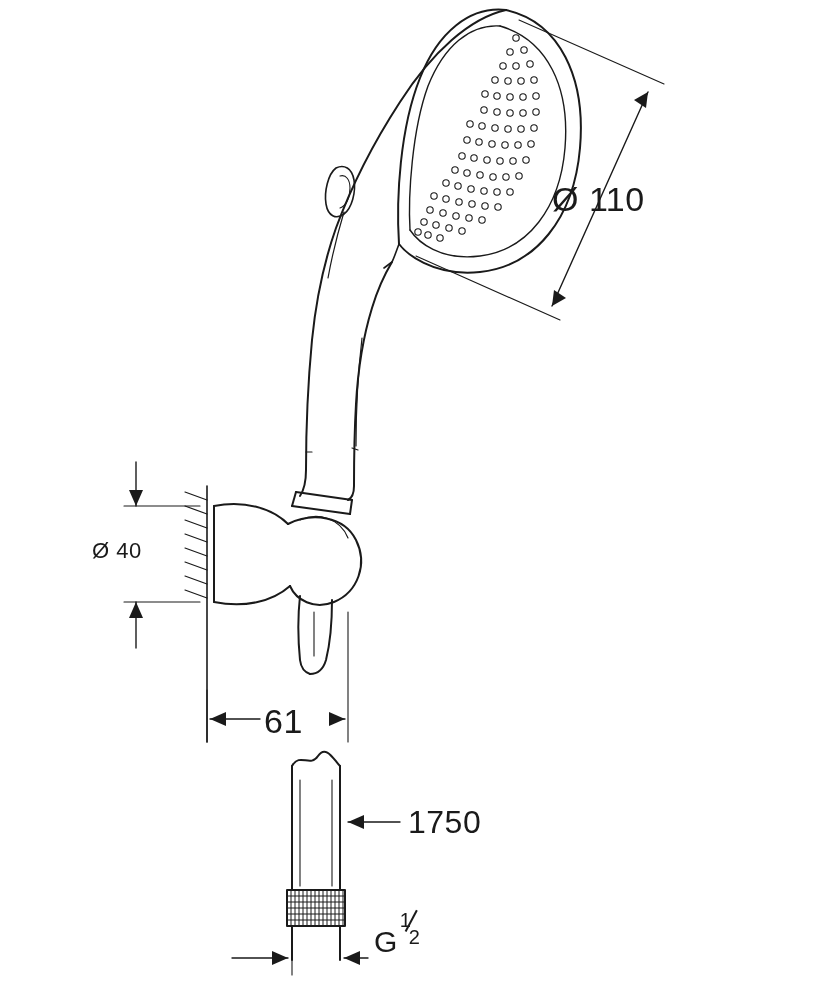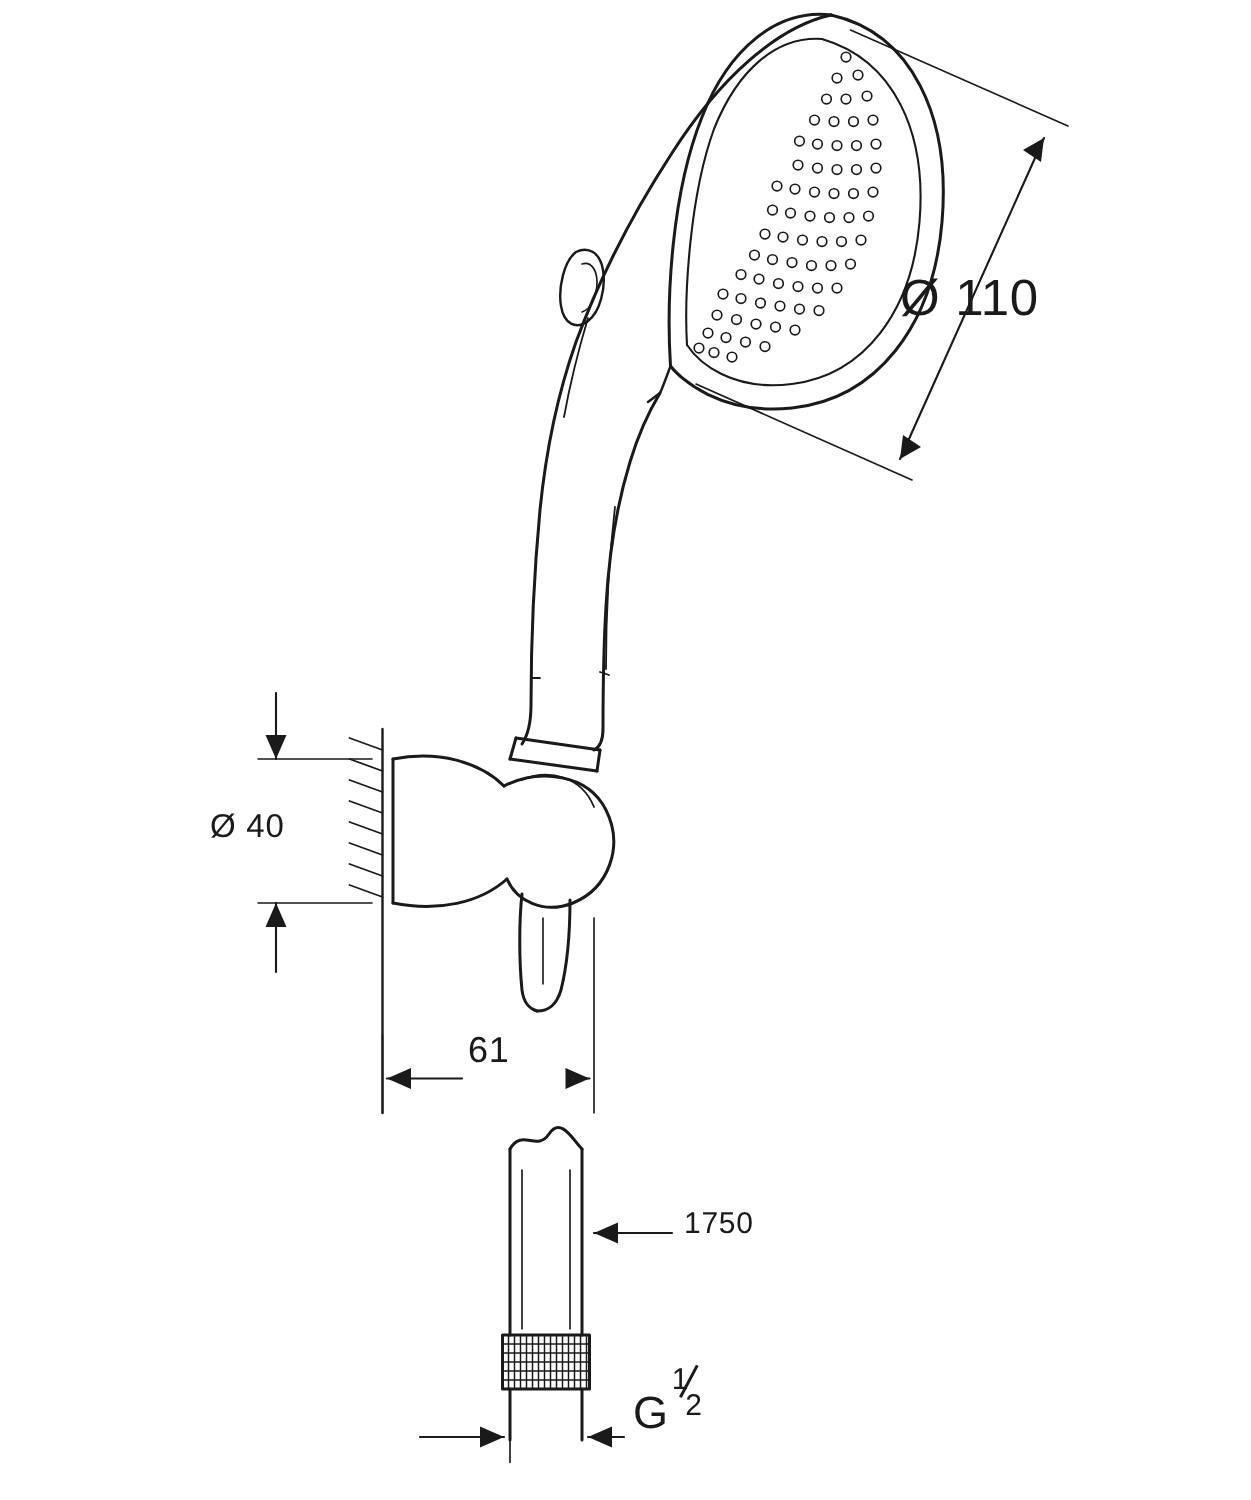--- a/index.html
+++ b/index.html
@@ -12,21 +12,20 @@
     height: 1000px;
     font-family: "Liberation Sans", sans-serif;
     color: #1a1a1a;
     overflow: hidden;
   }
   #sheet {
     position: relative;
     width: 776px;
     height: 1000px;
     background: #ffffff;
-    margin-left: 48px;
   }
   #drawing {
     position: absolute;
     left: 0;
     top: 0;
     width: 834px;
     height: 1000px;
   }
   .dim-label {
     position: absolute;
@@ -42,28 +41,28 @@
     letter-spacing: 0.5px;
   }
   #label-d40 {
     left: 92px;
     top: 540px;
     font-size: 22px;
     letter-spacing: 0.5px;
   }
   #label-61 {
     left: 264px;
-    top: 689px;
-    font-size: 24px;
+    top: 704px;
+    font-size: 34px;
     letter-spacing: 0.5px;
   }
   #label-1750 {
     left: 408px;
     top: 806px;
-    font-size: 20px;
+    font-size: 32px;
     letter-spacing: 0.5px;
   }
   #label-g12 {
     left: 374px;
     top: 922px;
     font-size: 30px;
     letter-spacing: 0.5px;
   }
   .frac {
     display: inline-block;

